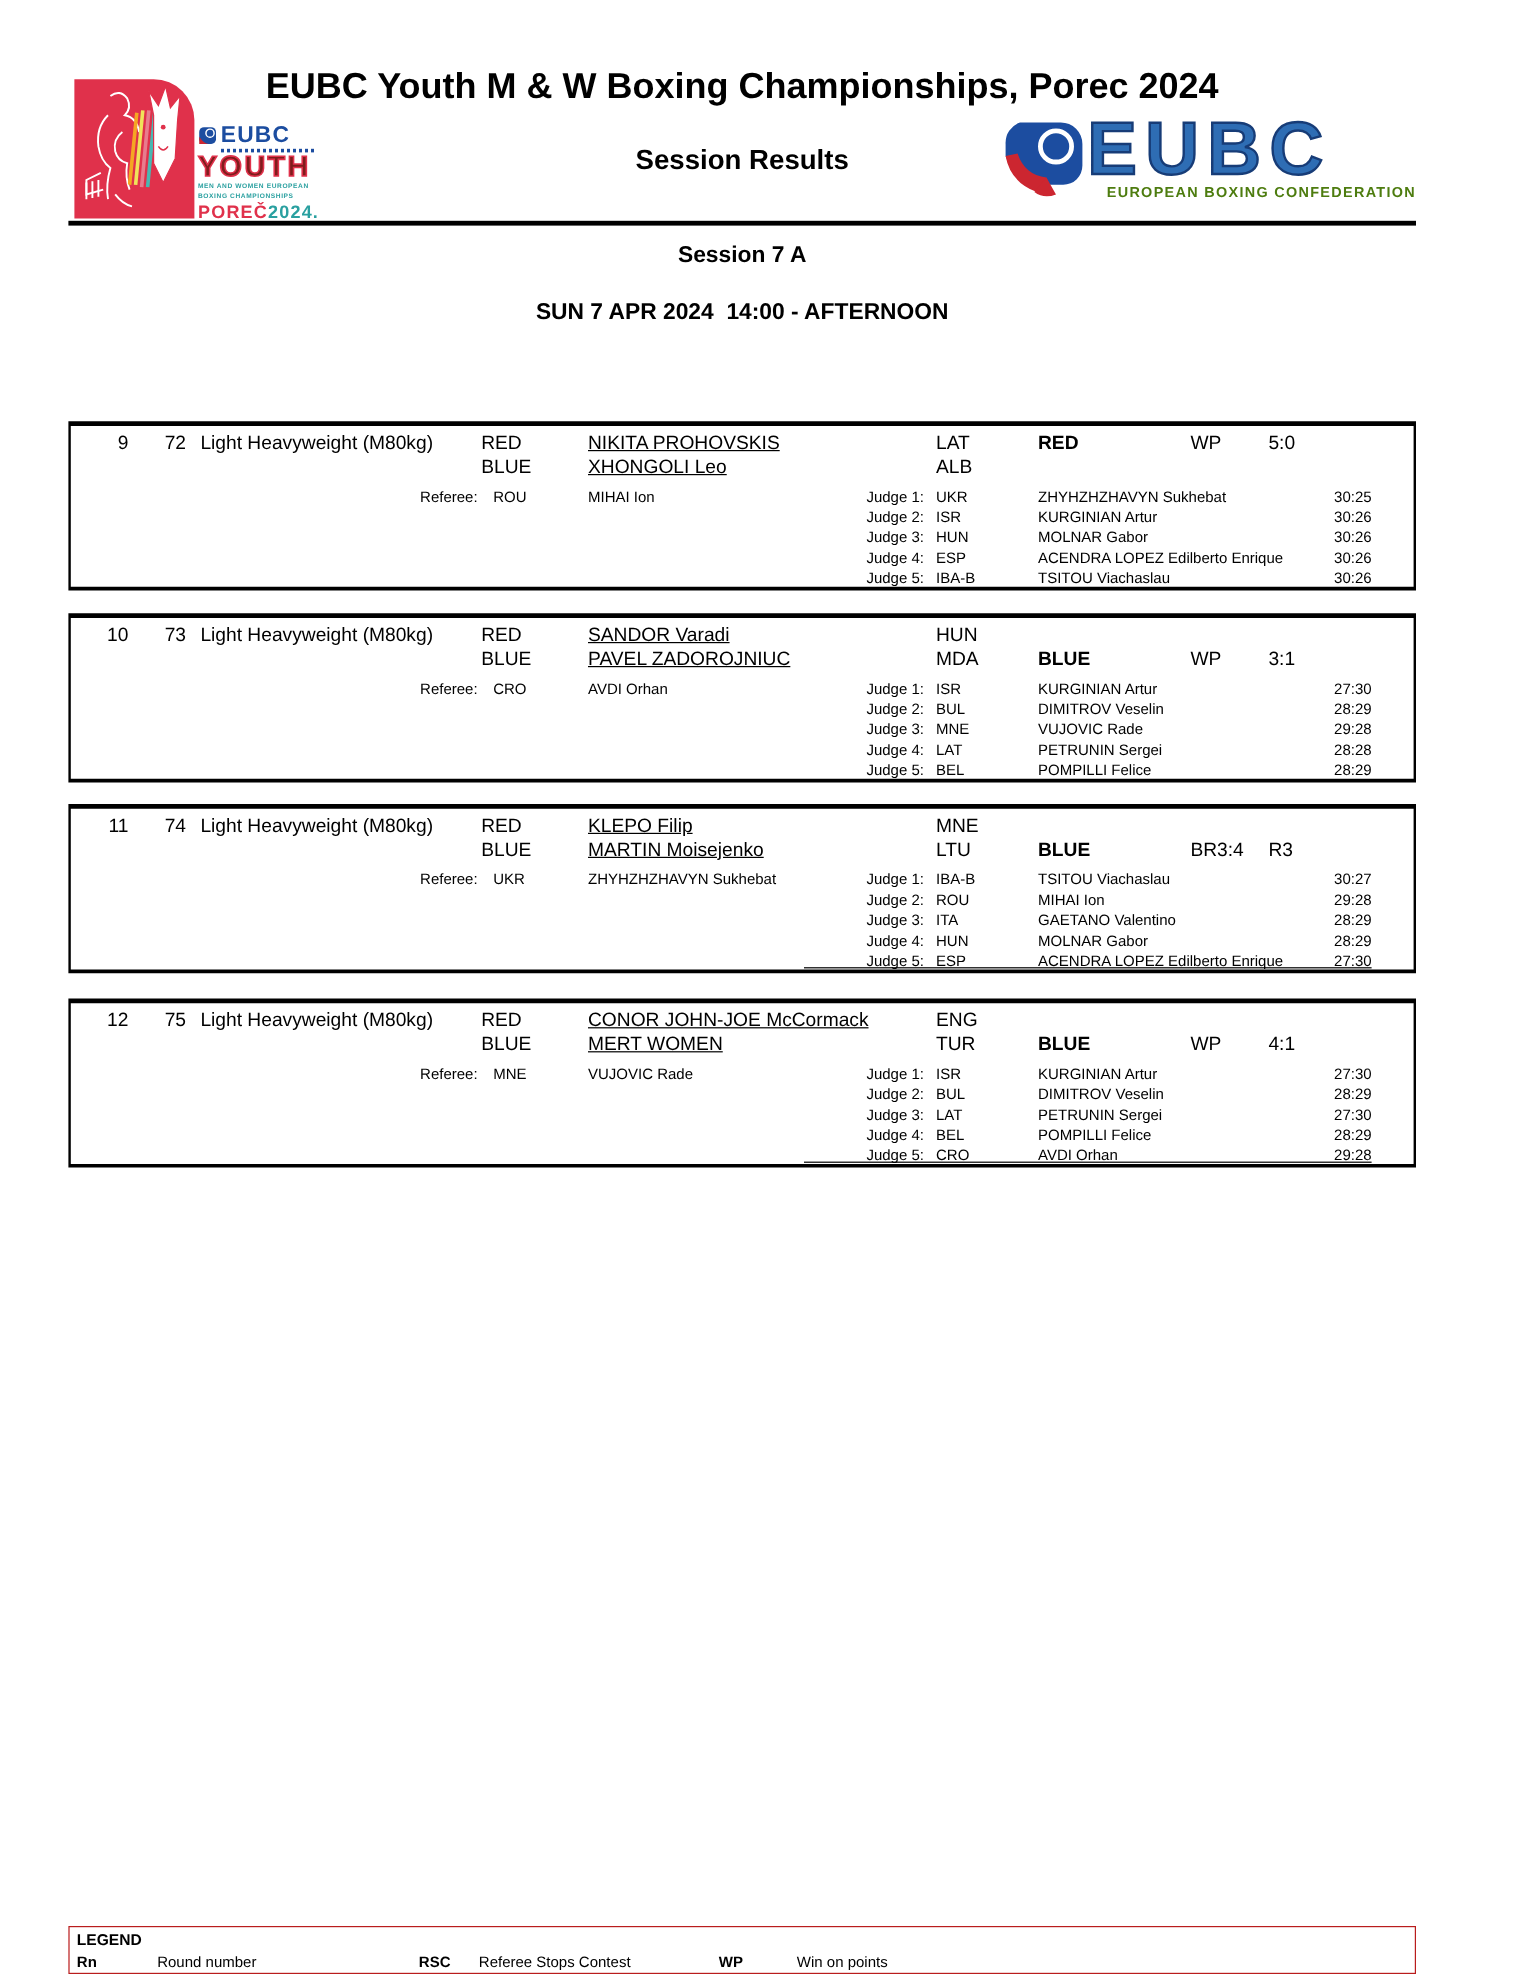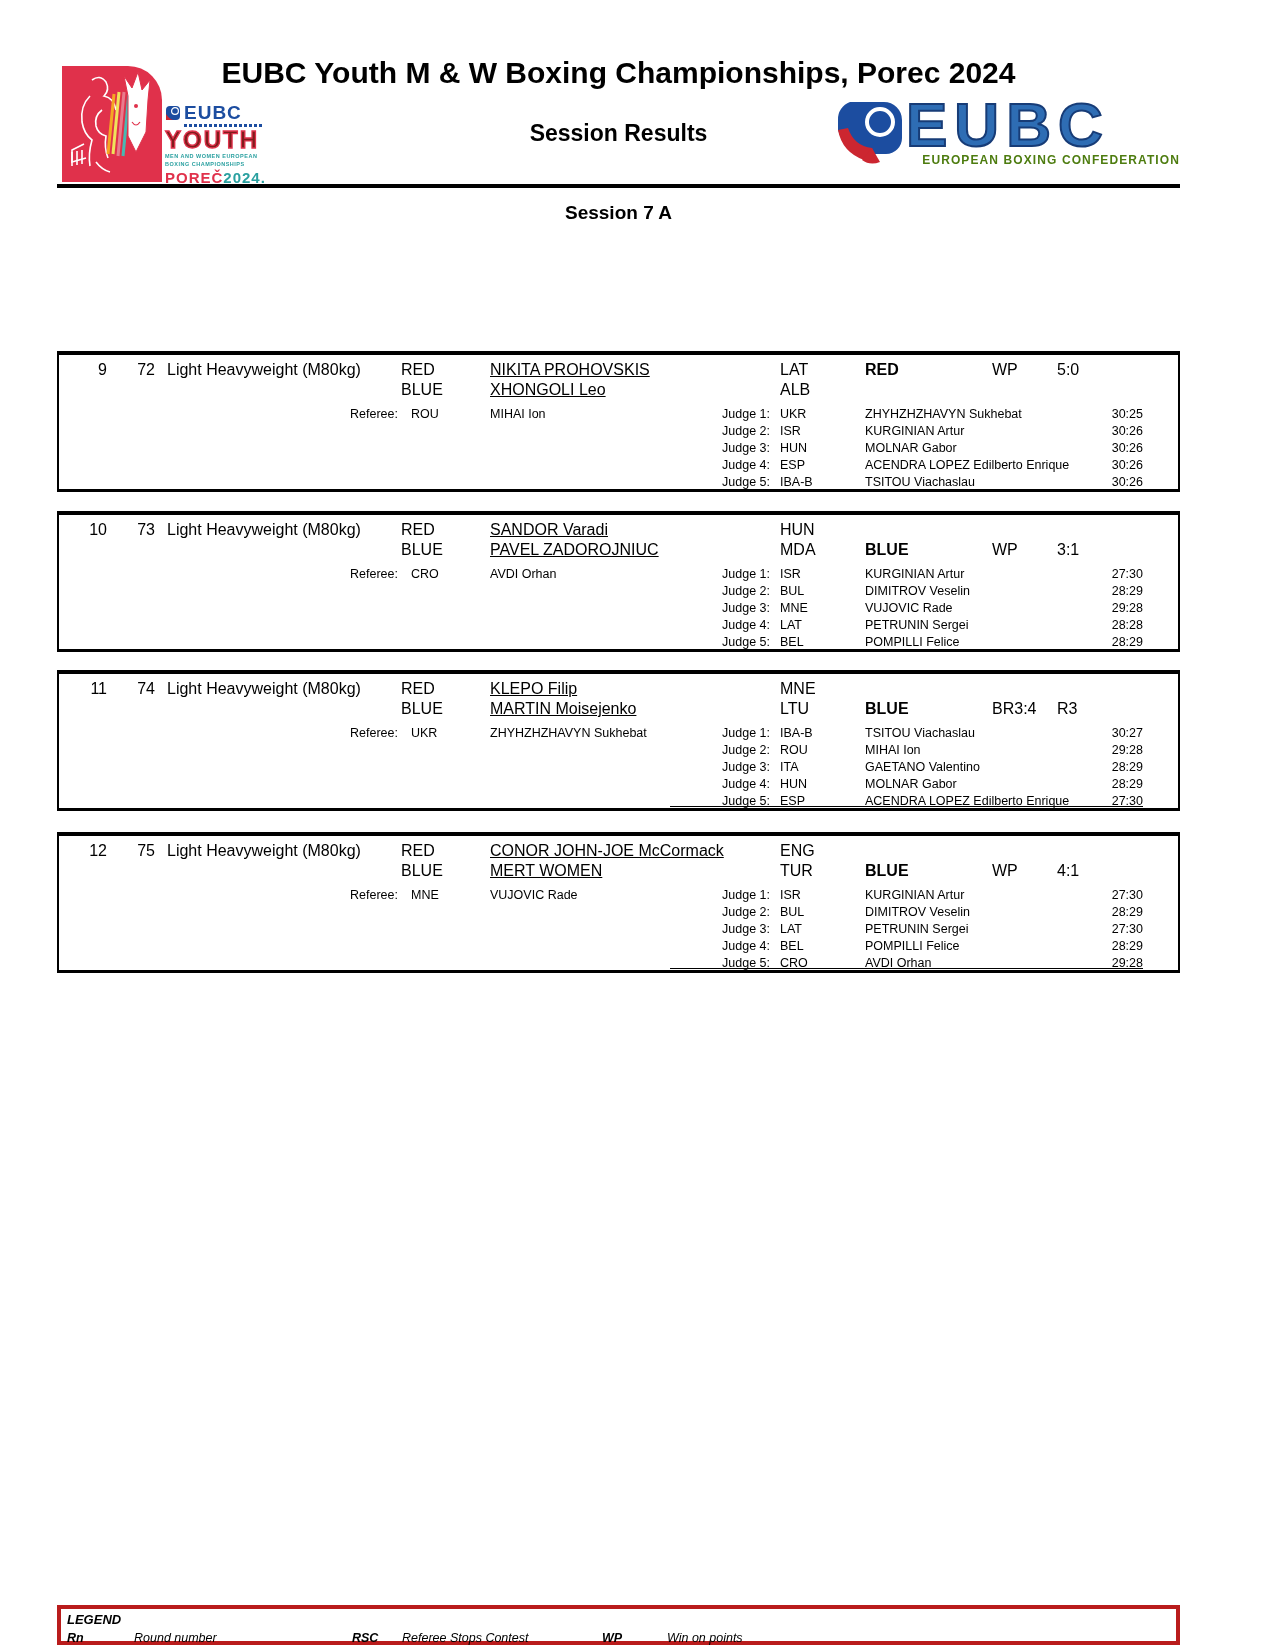--- a/index.html
+++ b/index.html
@@ -58,21 +58,21 @@
   .c-reflabel{left:239px;width:100px;text-align:right;}
   .c-refteam{left:352px;}
   .c-refname{left:431px;}
   .c-jlabel{left:611px;width:100px;text-align:right;}
   .c-jteam{left:721px;}
   .c-jname{left:806px;}
   .c-score{left:1014px;width:70px;text-align:right;}
   .jr0{top:52px;} .jr1{top:69px;} .jr2{top:86px;} .jr3{top:103px;} .jr4{top:120px;}
   .judge-underline{position:absolute;left:611px;width:473px;height:0;border-top:1.5px solid #000;bottom:1px;}
   
-  #legend{left:57px;top:1605px;width:1123px;height:40px;border:4px solid #b91c1c;box-sizing:border-box;font-style:italic;}
+  #legend{left:57px;top:1605px;width:1123px;height:40px;border:1px solid #b91c1c;box-sizing:border-box;}
   #legend .cell{font-size:12.5px;}
   .lg-title{left:6px;top:4px;font-weight:bold;font-size:13px !important;}
   .lg-a0{left:6px;top:22px;font-weight:bold;} .lg-d0{left:73px;top:22px;}
   .lg-a1{left:276px;top:22px;font-weight:bold;padding-left:15px;} .lg-d1{left:341px;top:22px;}
   .lg-a2{left:541px;top:22px;font-weight:bold;} .lg-d2{left:606px;top:22px;}
 </style>
 </head>
 <body>
 
 <div id="page">
@@ -130,20 +130,21 @@
       <path d="M2,30 q4,22 26,30 q8,4 14,2 l-6,-14 q-18,-2 -24,-20 Z" fill="#cc2630"></path>
       <path d="M36,48 l8,14 q-10,4 -18,-2 Z" fill="#cc2630"></path>
     </svg>
   </div>
   <div class="abs" id="eubc-big">EUBC</div>
   <div class="abs" id="eubc-tagline">EUROPEAN BOXING CONFEDERATION</div>
 
   <div class="abs" id="top-rule"></div>
 
   <div class="abs" id="session-name">Session 7 A</div>
+  <div class="abs" id="session-date">SUN 7 APR 2024  14:00 - AFTERNOON</div>
 
 
   <div class="bout" style="top:351px">
     <span class="cell main r1 c-order">9</span>
     <span class="cell main r1 c-bout">72</span>
     <span class="cell main r1 c-weight">Light Heavyweight (M80kg)</span>
     <span class="cell main r1 c-corner">RED</span>
     <span class="cell main r1 c-name">NIKITA PROHOVSKIS</span>
     <span class="cell main r1 c-team">LAT</span>
     <span class="cell main r1 c-winner">RED</span>

